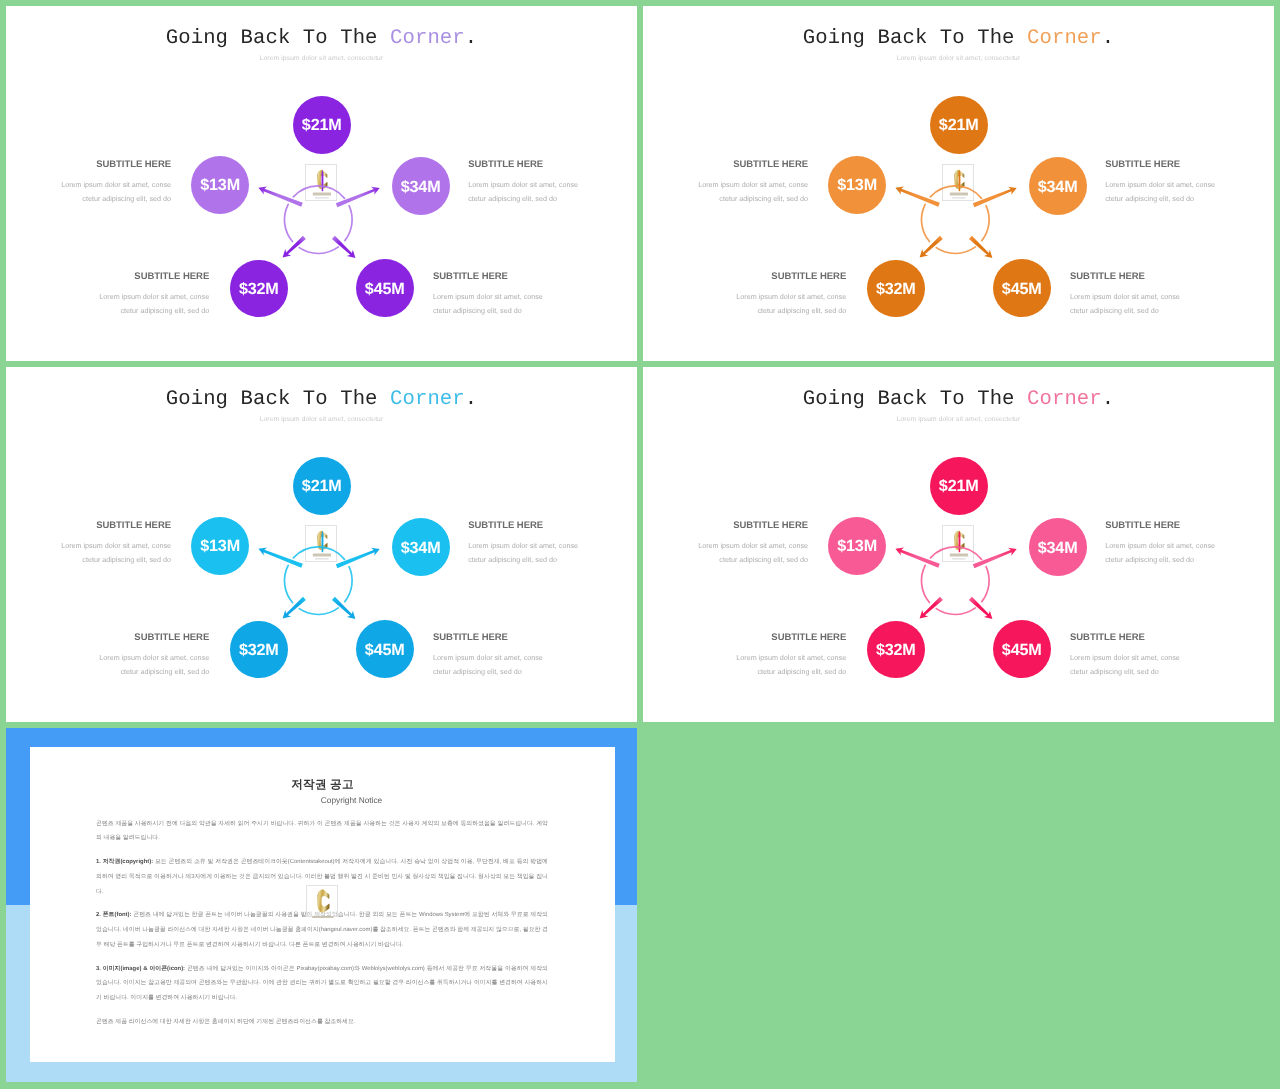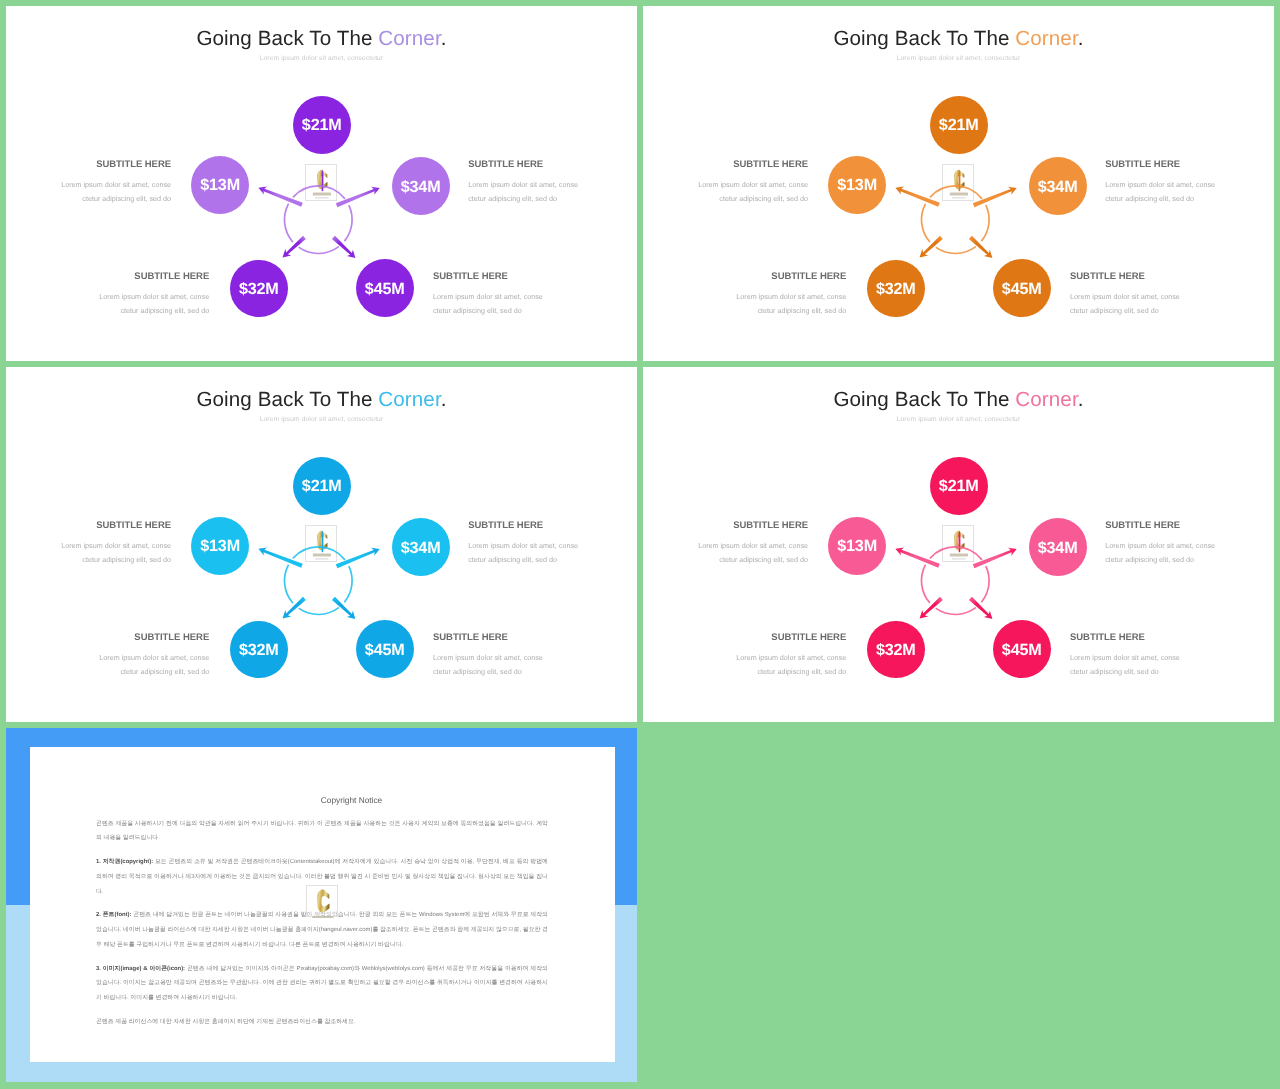--- a/index.html
+++ b/index.html
@@ -11,21 +11,21 @@
   .slide{position:absolute;background:#ffffff;overflow:hidden;}
   .s1{left:6px;top:6px;width:631px;height:355px;}
   .s2{left:643px;top:6px;width:631px;height:355px;}
   .s3{left:6px;top:367px;width:631px;height:355px;}
   .s4{left:643px;top:367px;width:631px;height:355px;}
   .s5{left:6px;top:728px;width:631px;height:354px;background:transparent;}
 
   
   .title{position:absolute;left:0;top:21px;width:631px;text-align:center;
          font-size:20.6px;font-weight:400;color:#262626;letter-spacing:0.1px;
-         white-space:nowrap;}
+         white-space:nowrap;font-family:Liberation Mono, monospace;}
   .title .accent{}
   .title .dot{color:#262626;}
   .subtitle{position:absolute;left:0;top:48.5px;width:631px;text-align:center;
             font-size:6.7px;color:#c9c9c9;letter-spacing:0.12px;}
 
   .canvas{position:absolute;left:0;top:0;width:631px;height:355px;z-index:2;}
 
   .bub{position:absolute;z-index:3;border-radius:50%;display:flex;align-items:center;
        justify-content:center;color:#fff;font-size:16.2px;font-weight:700;padding-top:2.5px;box-sizing:border-box;
        letter-spacing:-0.2px;}
@@ -491,20 +491,21 @@
         <div class="st">SUBTITLE HERE</div>
         <div class="bd">
           <div>Lorem ipsum dolor sit amet, conse</div>
           <div>ctetur adipiscing elit, sed do</div>
         </div>
       </div>
     </div>
     <div class="slide s5">
       <div class="cw"></div>
       <div class="cpaper">
+        <div class="ctitle">저작권 공고</div>
         <div class="csub">Copyright Notice</div>
         <div class="cbody">
           <p>콘텐츠 제품을 사용하시기 전에 다음의 약관을 자세히 읽어 주시기 바랍니다. 귀하가 이 콘텐츠 제품을 사용하는 것은 사용자 계약의 보증에 동의하셨음을 알려드립니다. 계약의 내용을 알려드립니다.</p>
           <p><span class="lead">1. 저작권(copyright): </span><span>모든 콘텐츠의 소유 및 저작권은 콘텐츠테이크아웃(Contentstakeout)에 저작자에게 있습니다. 사전 승낙 없이 상업적 이용, 무단전재, 배포 등의 방법에 의하여 영리 목적으로 이용하거나 제3자에게 이용하는 것은 금지되어 있습니다. 이러한 불법 행위 발견 시 준비된 민사 및 형사상의 책임을 집니다. 형사상의 모든 책임을 집니다.</span></p>
           <p><span class="lead">2. 폰트(font): </span><span>콘텐츠 내에 담겨있는 한글 폰트는 네이버 나눔글꼴의 사용권을 받아 제작되었습니다. 한글 외의 모든 폰트는 Windows System에 포함된 서체와 무료로 제작되었습니다. 네이버 나눔글꼴 라이선스에 대한 자세한 사항은 네이버 나눔글꼴 홈페이지(hangeul.naver.com)를 참조하세요. 폰트는 콘텐츠와 함께 제공되지 않으므로, 필요한 경우 해당 폰트를 구입하시거나 무료 폰트로 변경하여 사용하시기 바랍니다. 다른 폰트로 변경하여 사용하시기 바랍니다.</span></p>
           <p><span class="lead">3. 이미지(image) &amp; 아이콘(icon): </span><span>콘텐츠 내에 담겨있는 이미지와 아이콘은 Pixabay(pixabay.com)와 Weblolys(weblolys.com) 등에서 제공한 무료 저작물을 이용하여 제작되었습니다. 이미지는 참고용만 제공되며 콘텐츠와는 무관합니다. 이에 관한 권리는 귀하가 별도로 확인하고 필요할 경우 라이선스를 취득하시거나 이미지를 변경하여 사용하시기 바랍니다. 이미지를 변경하여 사용하시기 바랍니다.</span></p>
           <p>콘텐츠 제품 라이선스에 대한 자세한 사항은 홈페이지 하단에 기재된 콘텐츠라이선스를 참조하세요.</p>
         </div>
         <div class="wm" style="left: 275.8px; top: 137.8px; width: 32px; height: 32.5px;"><svg width="32" height="32.5" viewBox="2.5 2 27 27.5">
             <defs>

